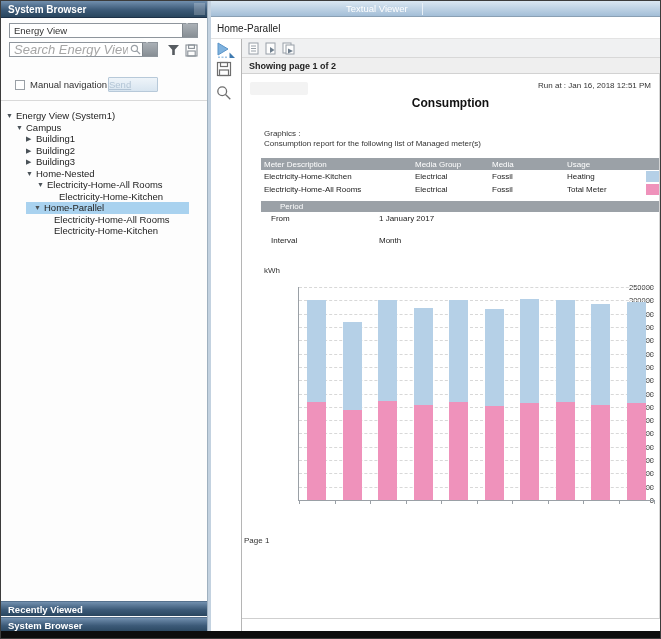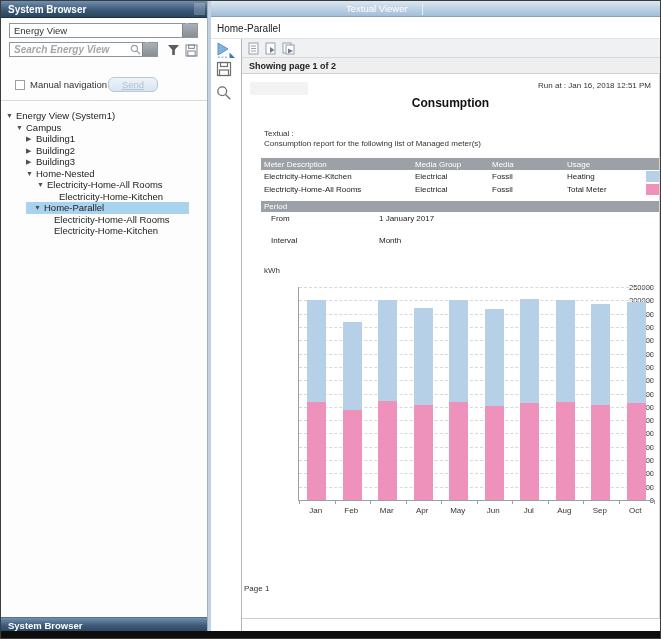--- a/index.html
+++ b/index.html
@@ -16,30 +16,30 @@
     background:linear-gradient(#718fae,#3c5a78 55%,#29465f);
     border-bottom:1px solid #1c3148; color:#fff; font-size:10px; font-weight:bold;
     line-height:17px; padding-left:7px;
   }
   .header-grip { position:absolute; right:2px; top:2px; width:11px; height:12px; background:rgba(255,255,255,0.22); }
   .combo { position:absolute; left:8px; width:189px; height:15px; border:1px solid #8e959c; background:#fff; }
   .combo .txt { position:absolute; left:4px; top:1px; font-size:9.5px; color:#333; }
   .drop-btn { position:absolute; right:0; top:0; width:15px; height:13px; background:linear-gradient(#aab0b6,#878e94); border-left:1px solid #7d848a; }
   .tri-down { width:0; height:0; border-left:4px solid transparent; border-right:4px solid transparent; border-top:5px solid #fff; margin:4px auto 0; }
   .search-wrap { position:absolute; left:8px; top:41px; width:149px; height:15px; border:1px solid #8e959c; background:#fff; }
-  .search-wrap input { position:absolute; left:0; top:0; width:118px; height:13px; border:0; outline:none; font-family:"Liberation Sans",sans-serif; font-size:10px; padding-left:4px; color:#333;font-weight:bold; }
+  .search-wrap input { position:absolute; left:0; top:0; width:118px; height:13px; border:0; outline:none; font-family:"Liberation Sans",sans-serif; font-size:13px; padding-left:4px; color:#333; }
   .search-wrap input::placeholder { font-style:italic; color:#a6a6a6; }
   .search-mag { position:absolute; right:16px; top:1px; }
   .side-icon-btn { position:absolute; top:43px; width:14px; height:13px; }
   .chk { position:absolute; left:14px; top:79px; width:10px; height:10px; border:1px solid #9aa0a6; background:#fff; }
   .chk-label { position:absolute; left:29px; top:78px; font-size:9.5px; color:#333; }
   .send-btn {
     position:absolute; left:107px; top:76px; width:50px; height:15px;
-    background:linear-gradient(#eef4f9,#d8e5f0); border:1px solid #b7c9d9; border-radius:6px;
-    color:#b2c4d5; font-size:9.5px; text-align:center; line-height:13px;text-decoration:underline;
+    background:linear-gradient(#eef4f9,#d8e5f0); border:1px solid #b7c9d9; border-radius:1px;
+    color:#b2c4d5; font-size:9.5px; line-height:13px;text-decoration:underline;
   }
   .ctrl-sep { position:absolute; left:0; top:99px; width:100%; border-top:1px solid #d9d9d9; }
   #tree { position:absolute; left:0; top:109px; right:0; bottom:41px; overflow:hidden; }
   .trow { height:11.5px; line-height:11.5px; font-size:9.5px; color:#222; white-space:nowrap; }
   .trow .arr { display:inline-block; width:10px; font-size:7px; color:#4a5258; vertical-align:top; }
   .trow.selected { background:#a9d2ef; margin-left:25px; margin-right:18px; }
   .footer-bar {
     position:absolute; left:0; width:100%; height:15px;
     background:linear-gradient(#718fae,#3c5a78 55%,#29465f);
     border-top:1px solid #55718e; color:#fff; font-size:9.5px; font-weight:bold;
@@ -68,33 +68,33 @@
   .run-at { position:absolute; right:8px; top:7px; font-size:8px; color:#333; }
   .rpt-title { position:absolute; left:0; top:22px; width:100%; text-align:center; font-size:12px; font-weight:bold; color:#111; }
   .purpose-label { position:absolute; left:22px; top:55px; color:#333; }
   .purpose-text  { position:absolute; left:22px; top:65px; color:#333; }
   .mtable { position:absolute; left:19px; top:84px; width:398px; }
   .mt-head { position:relative; height:12px; background:#9ba1a7; color:#fff; }
   .mt-row  { position:relative; height:13px; color:#222; }
   .c1 { position:absolute; left:3px;   top:2px; } .c2 { position:absolute; left:154px; top:2px; }
   .c3 { position:absolute; left:231px; top:2px; } .c4 { position:absolute; left:306px; top:2px; }
   .swatch { position:absolute; right:0; top:1px; width:13px; height:11px; }
-  .sect-bar { position:absolute; left:19px; width:398px; height:11px; background:#9ba1a7; color:#fff; line-height:11px; padding-left:3px; }
+  .sect-bar { position:absolute; left:19px; width:398px; height:11px; background:#9ba1a7; color:#fff; line-height:11px; padding-left:19px; }
   .p-row { position:absolute; left:26px; width:398px; height:11px; color:#222; }
   .p-lab { position:absolute; left:3px; top:1px; } .p-val { position:absolute; left:111px; top:1px; }
   .kwh-label { position:absolute; left:22px; top:192px; color:#333; }
   #chart { position:absolute; left:0; top:205px; width:418px; height:250px; }
   #chart-plot { position:absolute; left:56px; top:8px; width:356px; height:214px; border-left:1px solid #9aa0a6; border-bottom:1px solid #9aa0a6; }
   .gridline { position:absolute; left:0; width:100%; height:0; border-top:1px dashed #d8d8d8; }
   .bar-seg { position:absolute; }
   .ytick { position:absolute; right:6px; width:46px; text-align:right; font-size:7.5px; color:#333; }
   #chart-xlabels { position:absolute; left:56px; top:227px; width:356px; height:12px; }
   .xtick { position:absolute; top:0; text-align:center; font-size:8px; color:#333; }
   .xbound { position:absolute; bottom:-4px; width:1px; height:4px; background:#9aa0a6; }
-  .page-footer { position:absolute; left:2px; top:462px; color:#333;margin-top:48px; }
+  .page-footer { position:absolute; left:2px; top:462px; color:#333; }
   .bottom-black { position:absolute; left:0; bottom:0; width:100%; height:7px; background:#0d0d0d; }
   svg { display:block; }
 </style>
 </head>
 <body>
 
 <div id="app">
 
   <div id="sidebar">
     <div class="panel-header">
@@ -144,20 +144,21 @@
       <div class="trow"><span class="arr" style="margin-left:25px">▶</span><span>Building2</span></div>
       <div class="trow"><span class="arr" style="margin-left:25px">▶</span><span>Building3</span></div>
       <div class="trow"><span class="arr" style="margin-left:25px">▼</span><span>Home-Nested</span></div>
       <div class="trow"><span class="arr" style="margin-left:36px">▼</span><span>Electricity-Home-All Rooms</span></div>
       <div class="trow"><span class="arr" style="margin-left:48px"></span><span>Electricity-Home-Kitchen</span></div>
       <div class="trow selected"><span class="arr" style="margin-left:8px">▼</span><span>Home-Parallel</span></div>
       <div class="trow"><span class="arr" style="margin-left:43px"></span><span>Electricity-Home-All Rooms</span></div>
       <div class="trow"><span class="arr" style="margin-left:43px"></span><span>Electricity-Home-Kitchen</span></div>
     </div>
 
+    <div class="footer-bar" style="top:600px">Recently Viewed</div>
     <div class="footer-bar" style="top:616px">System Browser</div>
   </div>
 
   <div id="splitter"></div>
 
   <div id="main">
     <div class="tabstrip">
       <div class="tab-inactive">Textual Viewer</div>
       <div class="tabsep"></div>
     </div>
@@ -213,21 +214,21 @@
             </svg>
         </span>
       </div>
 
       <div class="statusbar">Showing page 1 of 2</div>
 
       <div id="page">
         <div class="report-logo"></div>
         <div class="run-at">Run at : Jan 16, 2018 12:51 PM</div>
         <div class="rpt-title">Consumption</div>
-        <div class="purpose-label">Textual :</div>
+        <div class="purpose-label">Graphics :</div>
         <div class="purpose-text">Consumption report for the following list of Managed meter(s)</div>
 
         <div class="mtable">
           <div class="mt-head">
             <span class="c1">Meter Description</span>
             <span class="c2">Media Group</span>
             <span class="c3">Media</span>
             <span class="c4">Usage</span>
           </div>
           <div class="mt-row">
@@ -320,32 +321,20 @@
               <div class="xbound" style="left: 71px;"></div>
               <div class="xbound" style="left: 106.5px;"></div>
               <div class="xbound" style="left: 142px;"></div>
               <div class="xbound" style="left: 177.5px;"></div>
               <div class="xbound" style="left: 213px;"></div>
               <div class="xbound" style="left: 248.5px;"></div>
               <div class="xbound" style="left: 284px;"></div>
               <div class="xbound" style="left: 319.5px;"></div>
               <div class="xbound" style="left: 355px;"></div>
             </div>
-          <div id="chart-xlabels">
-              <div class="xtick" style="left: 0px; width: 35.5px;">Jan</div>
-              <div class="xtick" style="left: 35.5px; width: 35.5px;">Feb</div>
-              <div class="xtick" style="left: 71px; width: 35.5px;">Mar</div>
-              <div class="xtick" style="left: 106.5px; width: 35.5px;">Apr</div>
-              <div class="xtick" style="left: 142px; width: 35.5px;">May</div>
-              <div class="xtick" style="left: 177.5px; width: 35.5px;">Jun</div>
-              <div class="xtick" style="left: 213px; width: 35.5px;">Jul</div>
-              <div class="xtick" style="left: 248.5px; width: 35.5px;">Aug</div>
-              <div class="xtick" style="left: 284px; width: 35.5px;">Sep</div>
-              <div class="xtick" style="left: 319.5px; width: 35.5px;">Oct</div>
-            </div>
         </div>
 
         <div class="page-footer">Page 1</div>
       </div>
     </div>
   </div>
 
   <div class="bottom-black"></div>
 </div>
 

